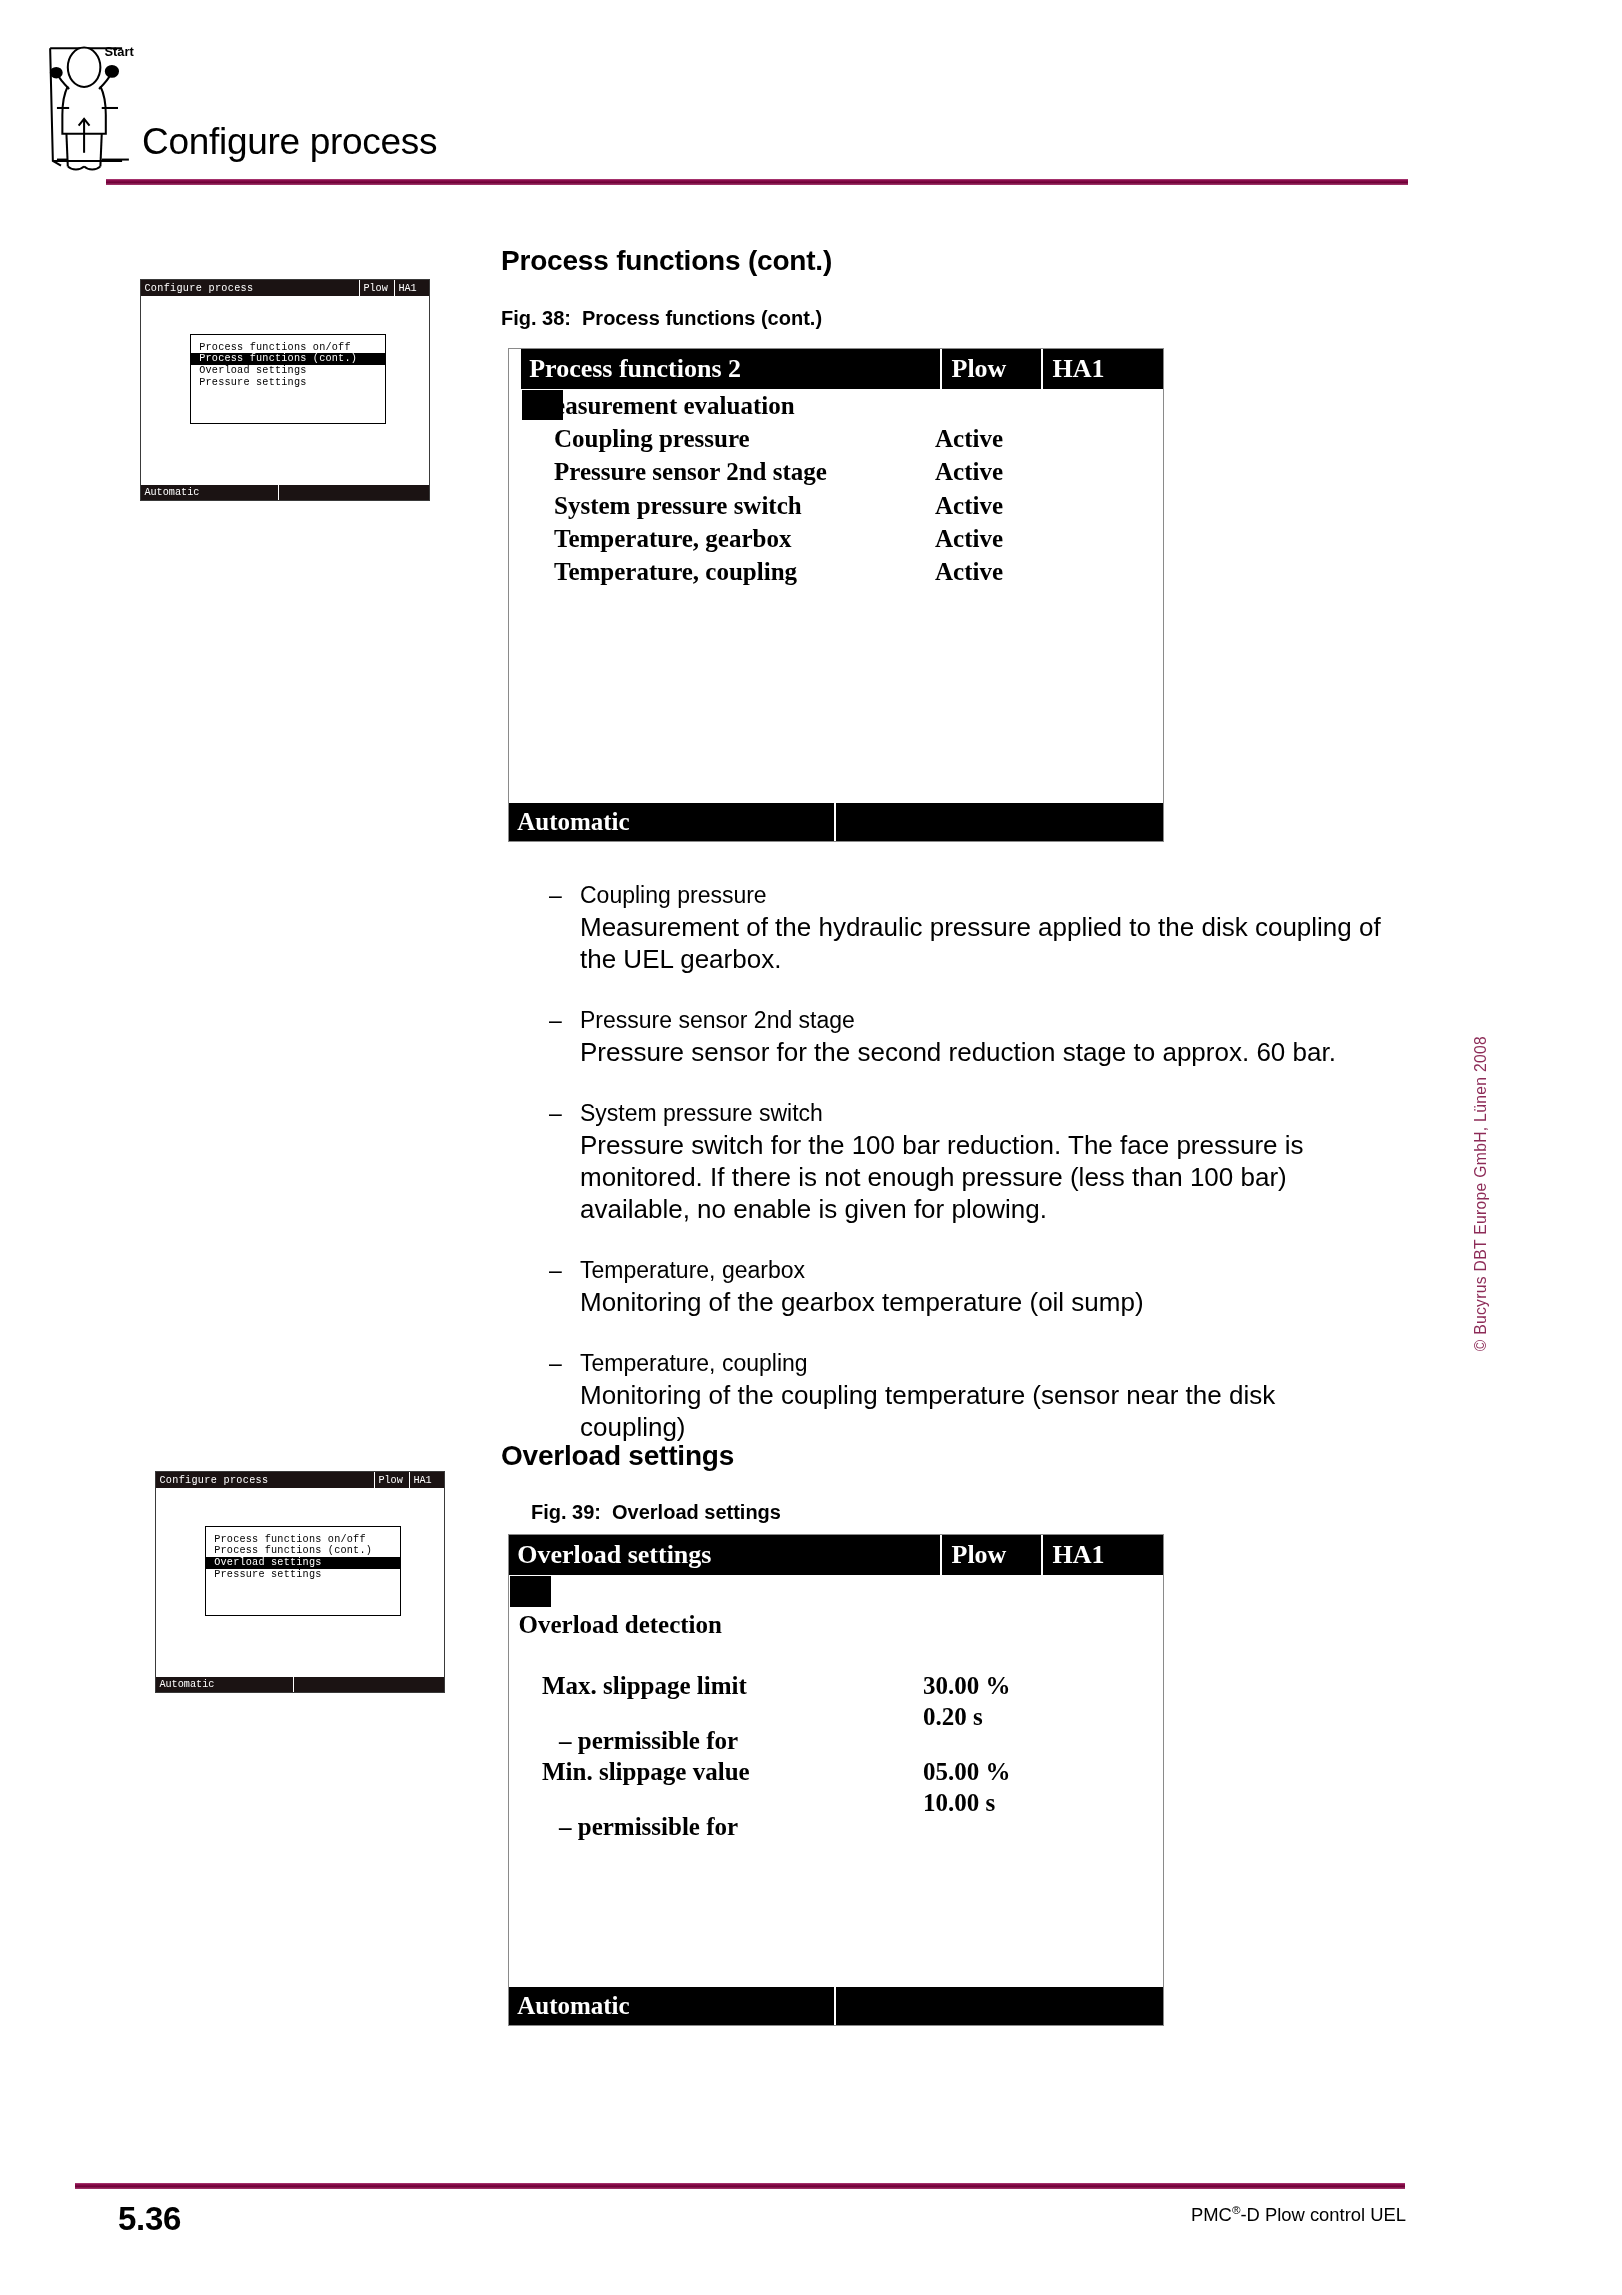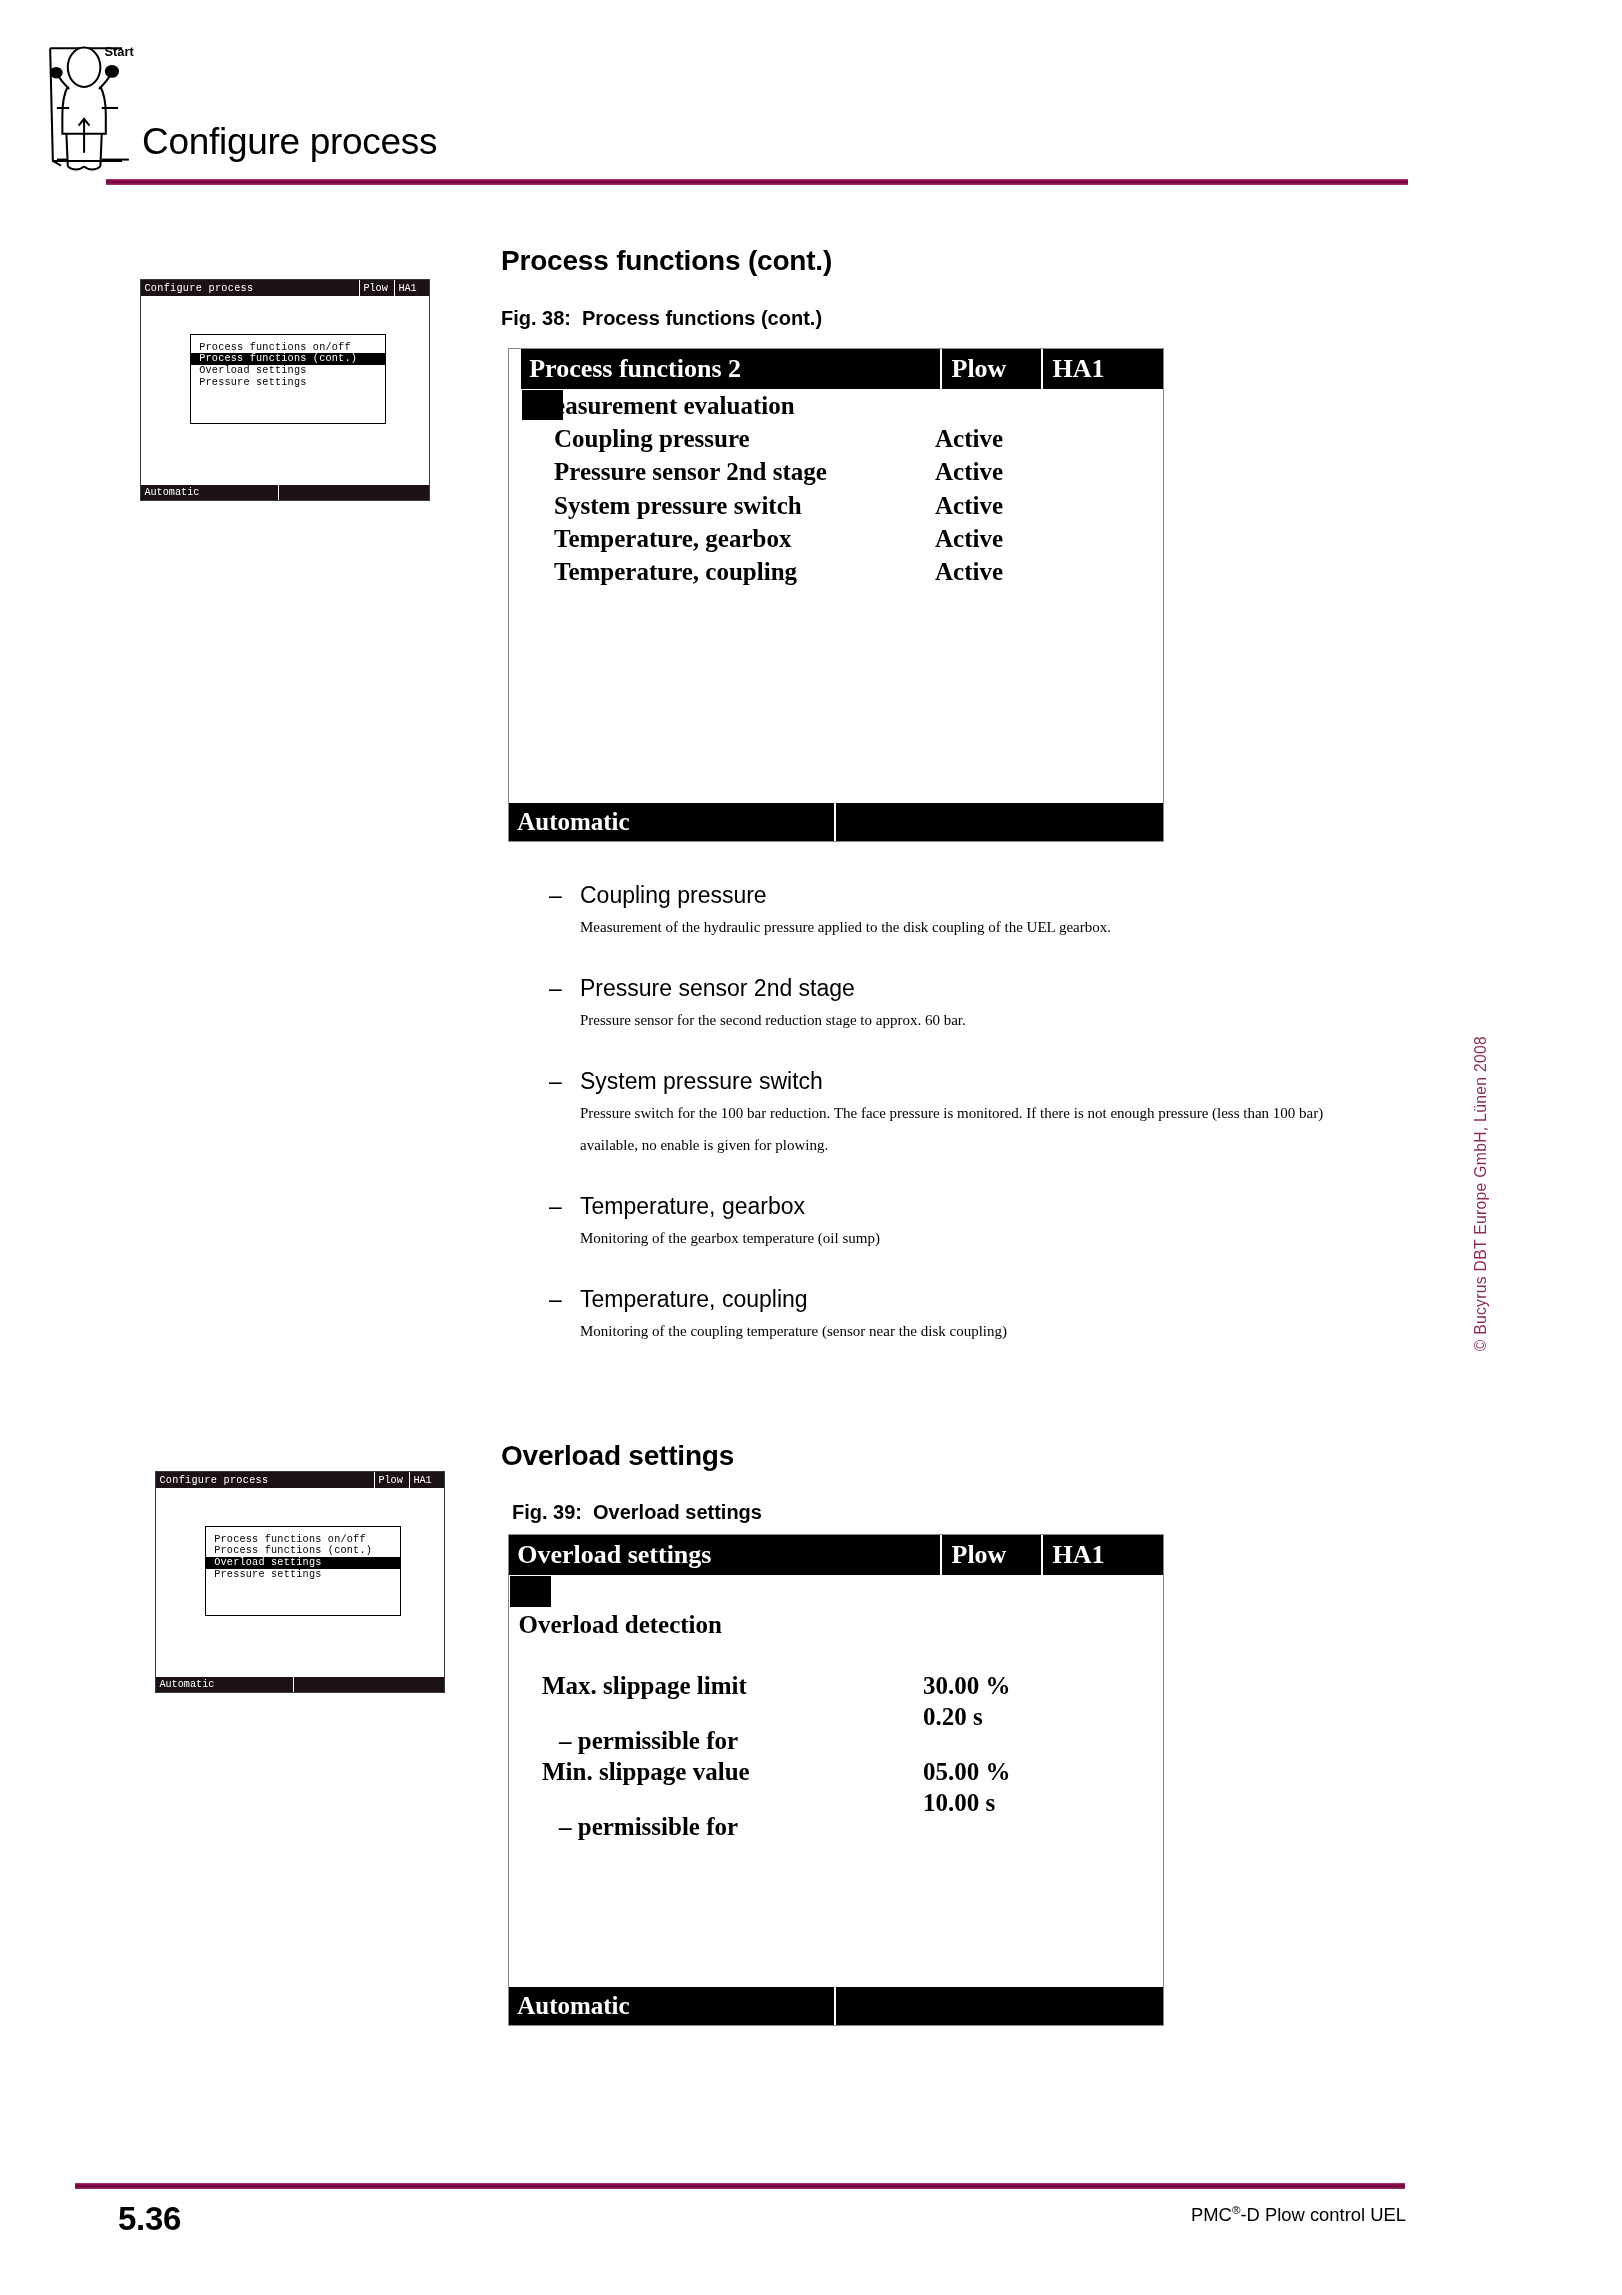--- a/index.html
+++ b/index.html
@@ -287,24 +287,23 @@
     left: 0; top: 0;
     font-size: 23px;
     line-height: 32px;
   }
   .bullet-term {
     font-size: 23px;
     line-height: 32px;
     white-space: nowrap;
   }
   .bullet-desc {
-    font-size: 15px;
+    font-size: 26px;
     line-height: 32px;
     max-width: 804px;
-    font-family: Liberation Serif, serif;
   }
 </style>
 </head>
 <body>
 
 <div id="page-header">
 
   <div id="header-icon">
     <svg width="112" height="147" viewBox="0 0 165 215" xmlns="http://www.w3.org/2000/svg">
       <g fill="none" stroke="#000000" stroke-width="3">
@@ -429,21 +428,21 @@
 
   <div class="bullet-row">
     <span class="bullet-dash">–</span>
     <div class="bullet-term">Temperature, coupling</div>
     <div class="bullet-desc">Monitoring of the coupling temperature (sensor near the disk coupling)</div>
   </div>
 </div>
 
 <div class="section-heading" style="left:501px; top:1440px;">Overload settings</div>
 
-<div class="figure-caption" style="left:512px; top:1501px;">
+<div class="figure-caption" style="left:531px; top:1501px;">
   <span class="cap-label">Fig. 39:</span><span>Overload settings</span>
 </div>
 
 <div class="thumb" style="left:155px; top:1471px; width:290px; height:222px;">
   <div class="thumb-header">
     <div class="th-title">Configure process</div>
     <div class="th-mode">Plow</div>
     <div class="th-unit">HA1</div>
   </div>
   <div class="thumb-menu" style="left:49px; top:54px; width:196px; height:90px;">

